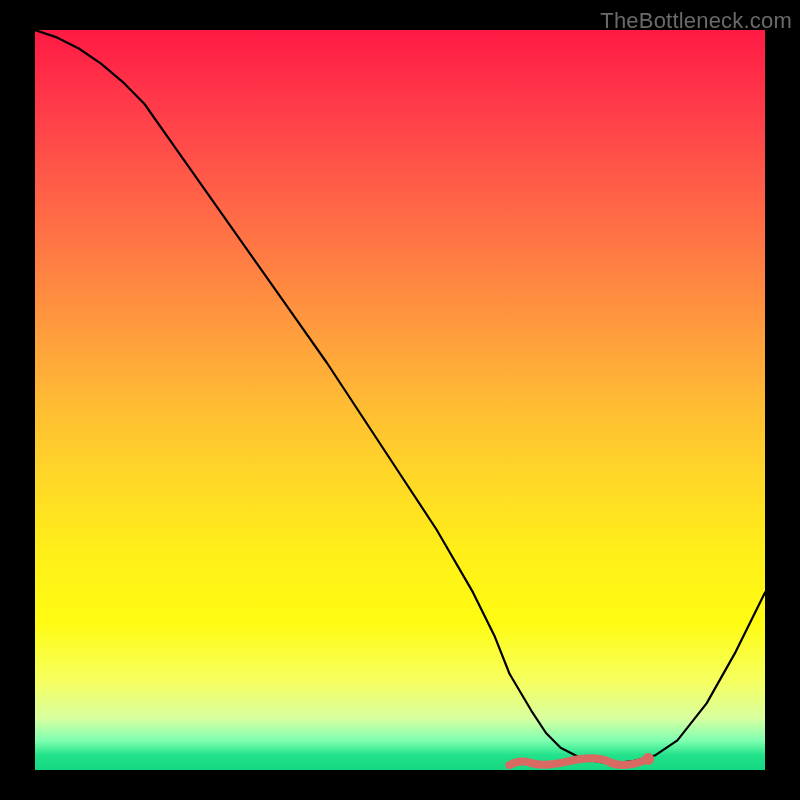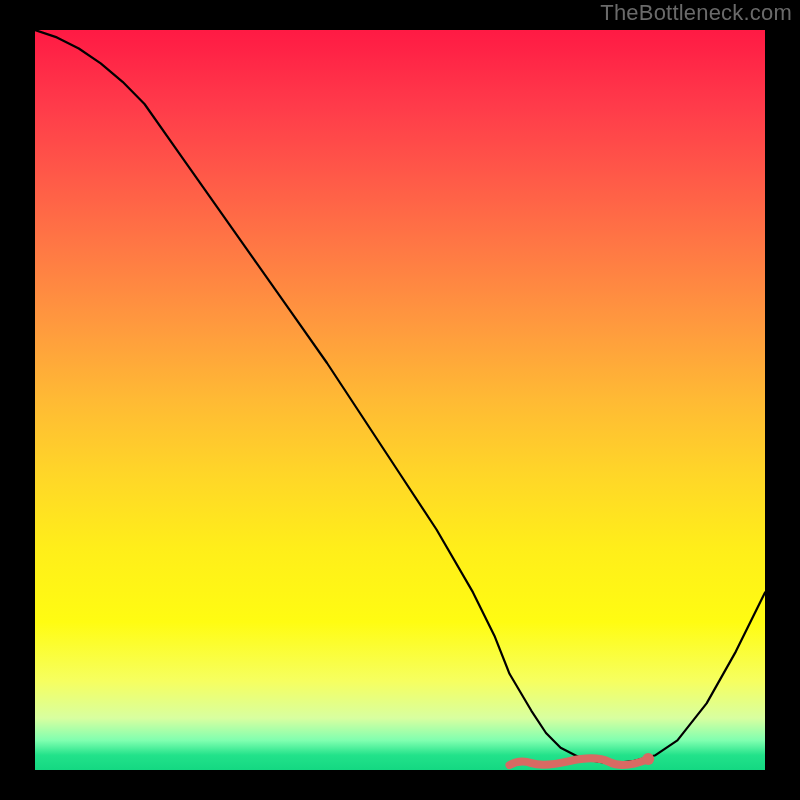--- a/index.html
+++ b/index.html
@@ -12,21 +12,21 @@
     font-family: Arial, Helvetica, sans-serif;
   }
   .canvas {
     position: relative;
     width: 800px;
     height: 800px;
     background: #000;
   }
   .watermark {
     position: absolute;
-    top: 0;
+    top: 8px;
     right: 8px;
     color: #6a6a6a;
     font-size: 22px;
     font-weight: 500;
     letter-spacing: 0.2px;
     z-index: 50;
   }
   .plot-area {
     position: absolute;
     left: 35px;

